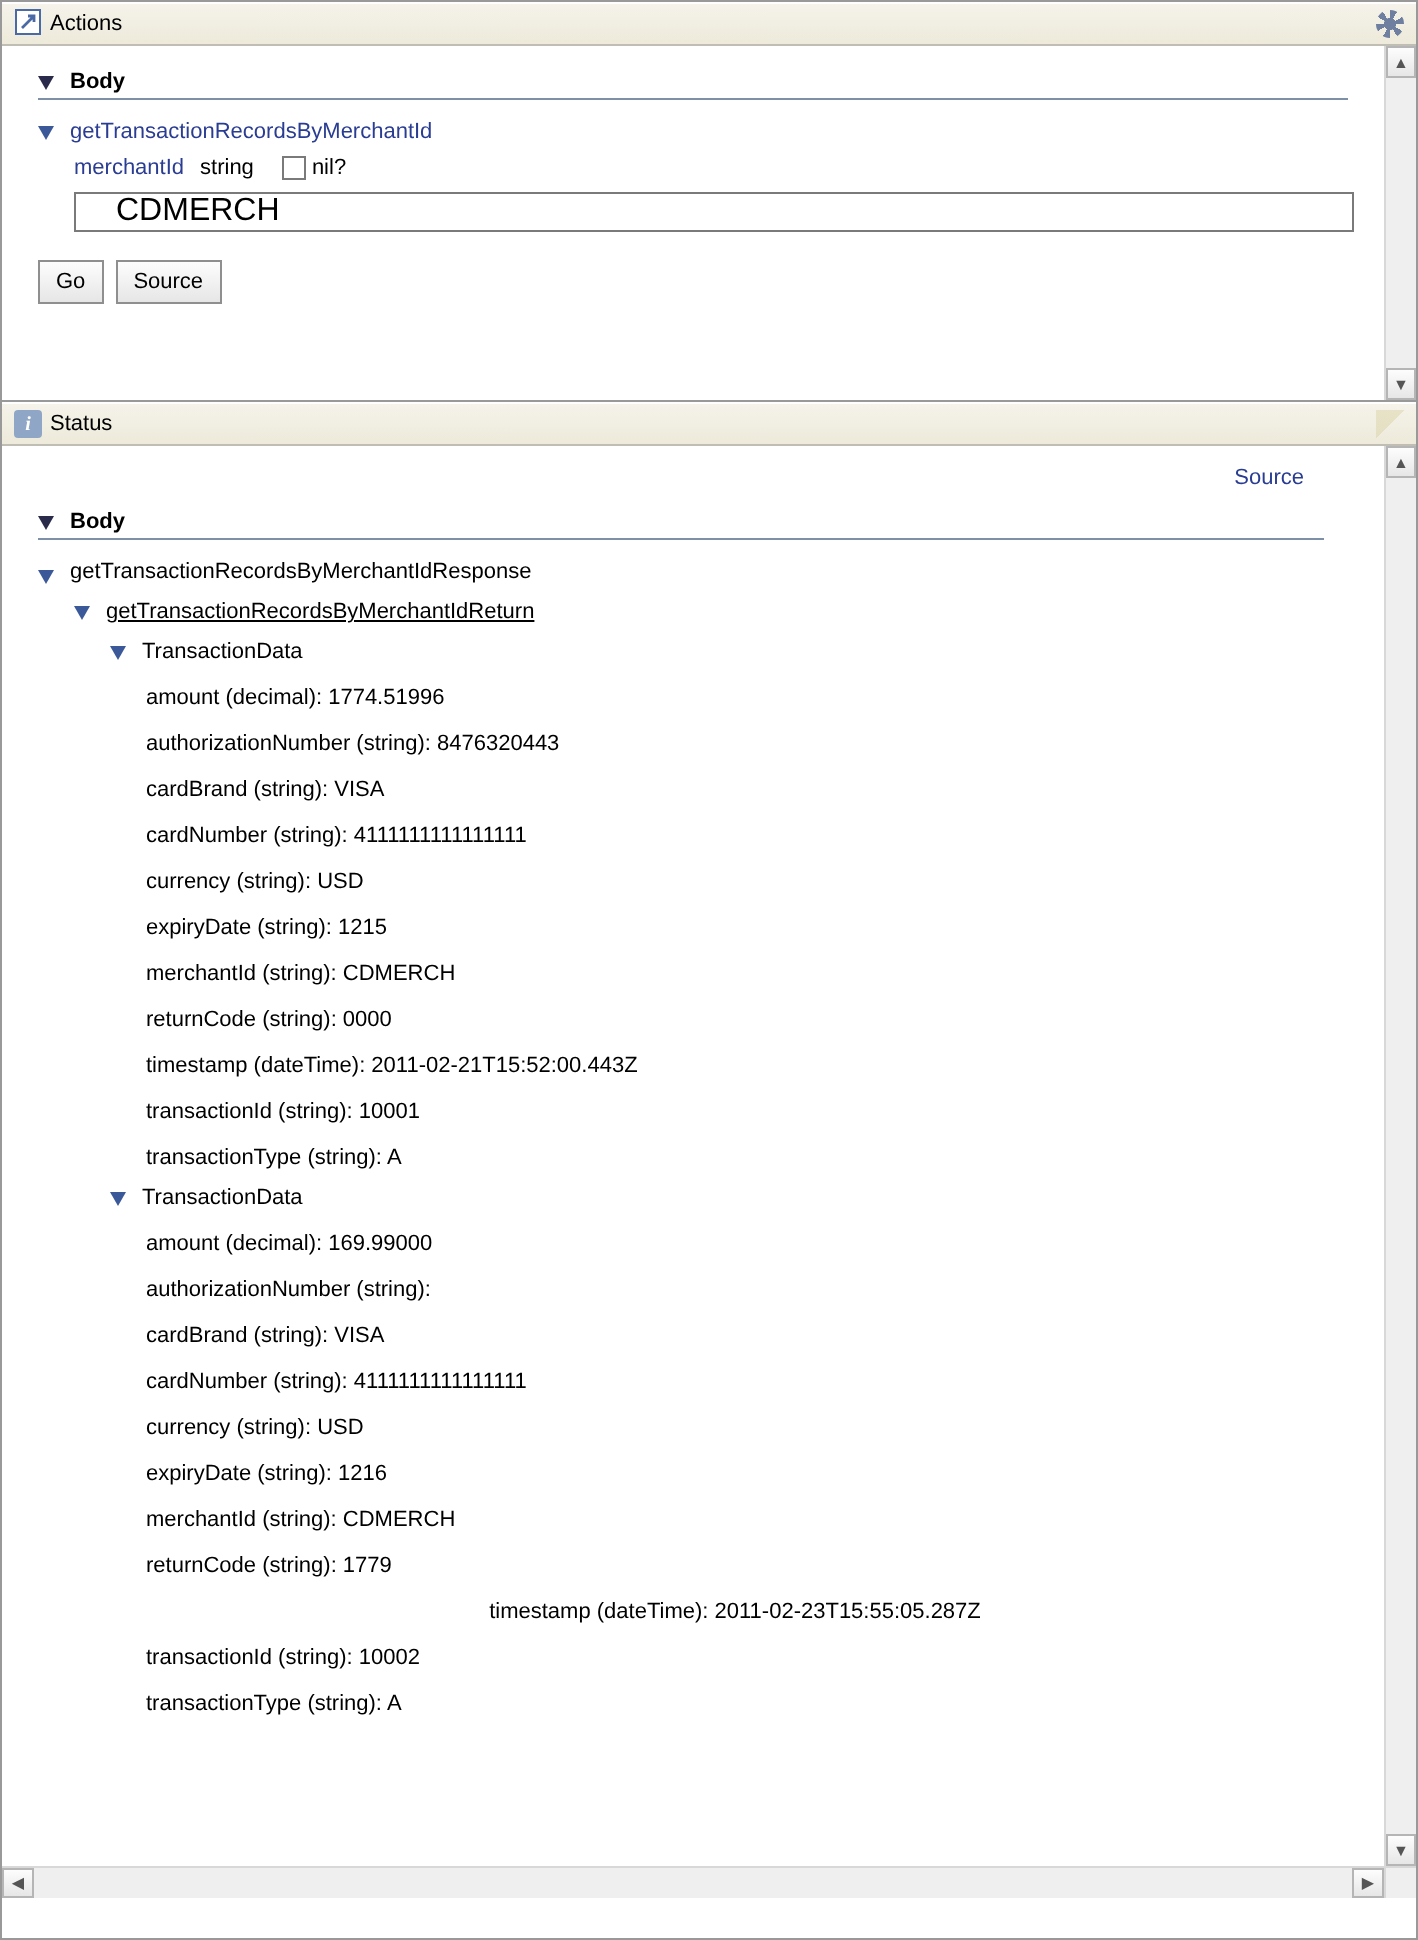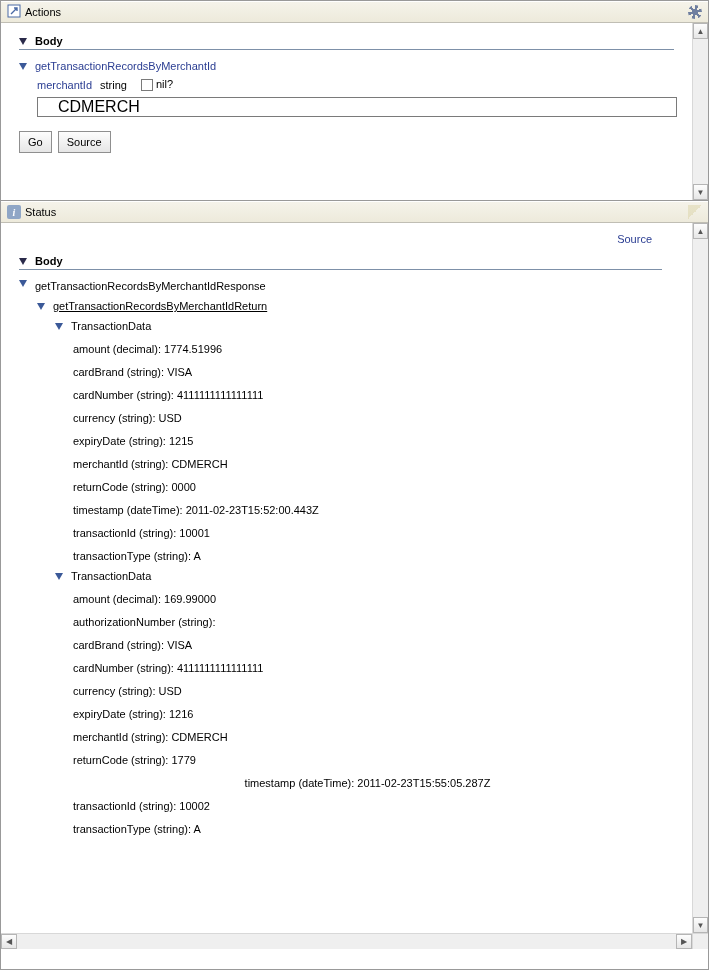--- a/index.html
+++ b/index.html
@@ -261,40 +261,41 @@
         <span class="link-blue">Source</span>
       </div>
 
       <div class="sect-row">
         <span class="exp dark"></span>
         <span class="sect-label">Body</span>
       </div>
       <div class="rule"></div>
 
       <div class="tree" id="tree-root">
-          <div class="node" style="margin-left: 0px; display: flex; align-items: flex-start;">
+          <div class="node" style="margin-left: 0px; display: flex; align-items: flex-end;">
             <span class="exp"></span>
             <span>getTransactionRecordsByMerchantIdResponse</span>
           </div>
           <div class="node" style="margin-left: 18px; display: flex; align-items: center; text-decoration: underline;">
             <span class="exp"></span>
             <span>getTransactionRecordsByMerchantIdReturn</span>
           </div>
           <div class="node" style="margin-left: 36px; display: flex; align-items: center;">
             <span class="exp"></span>
             <span>TransactionData</span>
           </div>
           <div style="margin-left: 54px; margin-top: 11px;">amount (decimal):  1774.51996</div>
+          <div style="margin-left: 54px; margin-top: 11px;">authorizationNumber (string):  8476320443</div>
           <div style="margin-left: 54px; margin-top: 11px;">cardBrand (string):  VISA</div>
           <div style="margin-left: 54px; margin-top: 11px;">cardNumber (string):  4111111111111111</div>
           <div style="margin-left: 54px; margin-top: 11px;">currency (string):  USD</div>
           <div style="margin-left: 54px; margin-top: 11px;">expiryDate (string):  1215</div>
           <div style="margin-left: 54px; margin-top: 11px;">merchantId (string):  CDMERCH</div>
           <div style="margin-left: 54px; margin-top: 11px;">returnCode (string):  0000</div>
-          <div style="margin-left: 54px; margin-top: 11px;">timestamp (dateTime):  2011-02-23T15:52:00.443Z</div>
+          <div style="margin-left: 54px; margin-top: 11px;">timestamp (dateTime):  2011-02-21T15:52:00.443Z</div>
           <div style="margin-left: 54px; margin-top: 11px;">transactionId (string):  10001</div>
           <div style="margin-left: 54px; margin-top: 11px;">transactionType (string):  A</div>
           <div class="node" style="margin-left: 36px; display: flex; align-items: center;">
             <span class="exp"></span>
             <span>TransactionData</span>
           </div>
           <div style="margin-left: 54px; margin-top: 11px;">amount (decimal):  169.99000</div>
           <div style="margin-left: 54px; margin-top: 11px;">authorizationNumber (string):  </div>
           <div style="margin-left: 54px; margin-top: 11px;">cardBrand (string):  VISA</div>
           <div style="margin-left: 54px; margin-top: 11px;">cardNumber (string):  4111111111111111</div>

